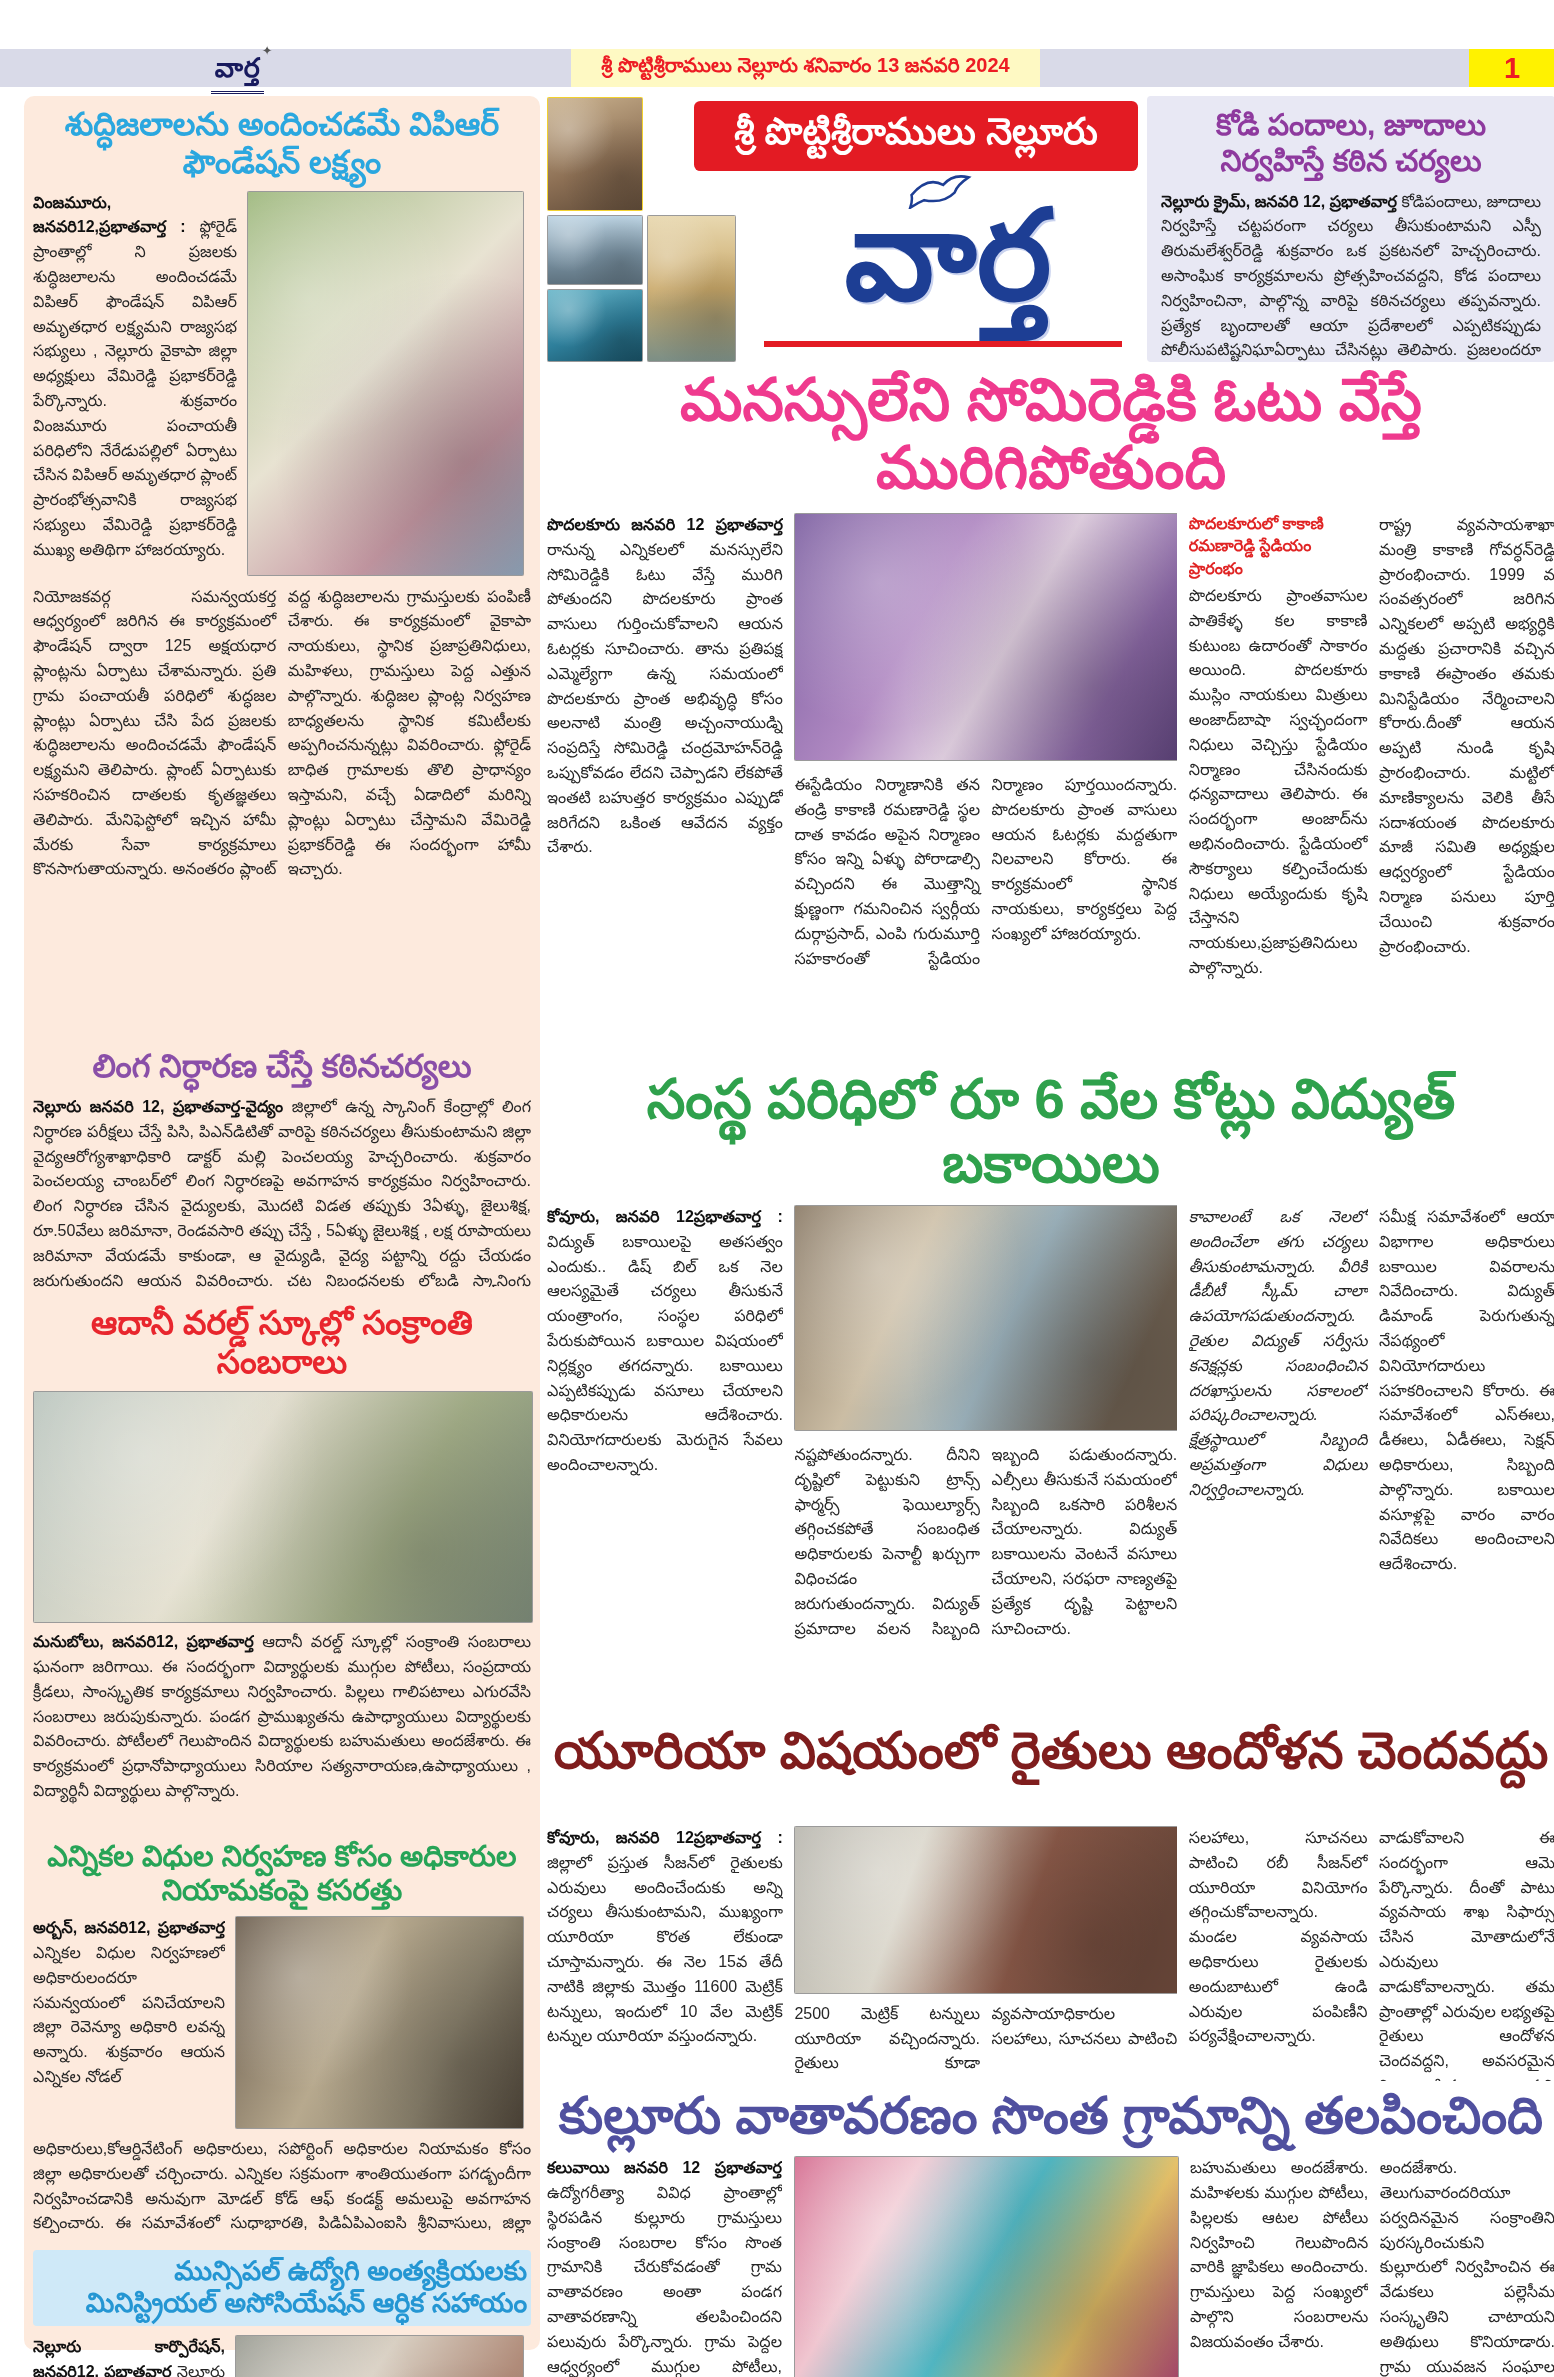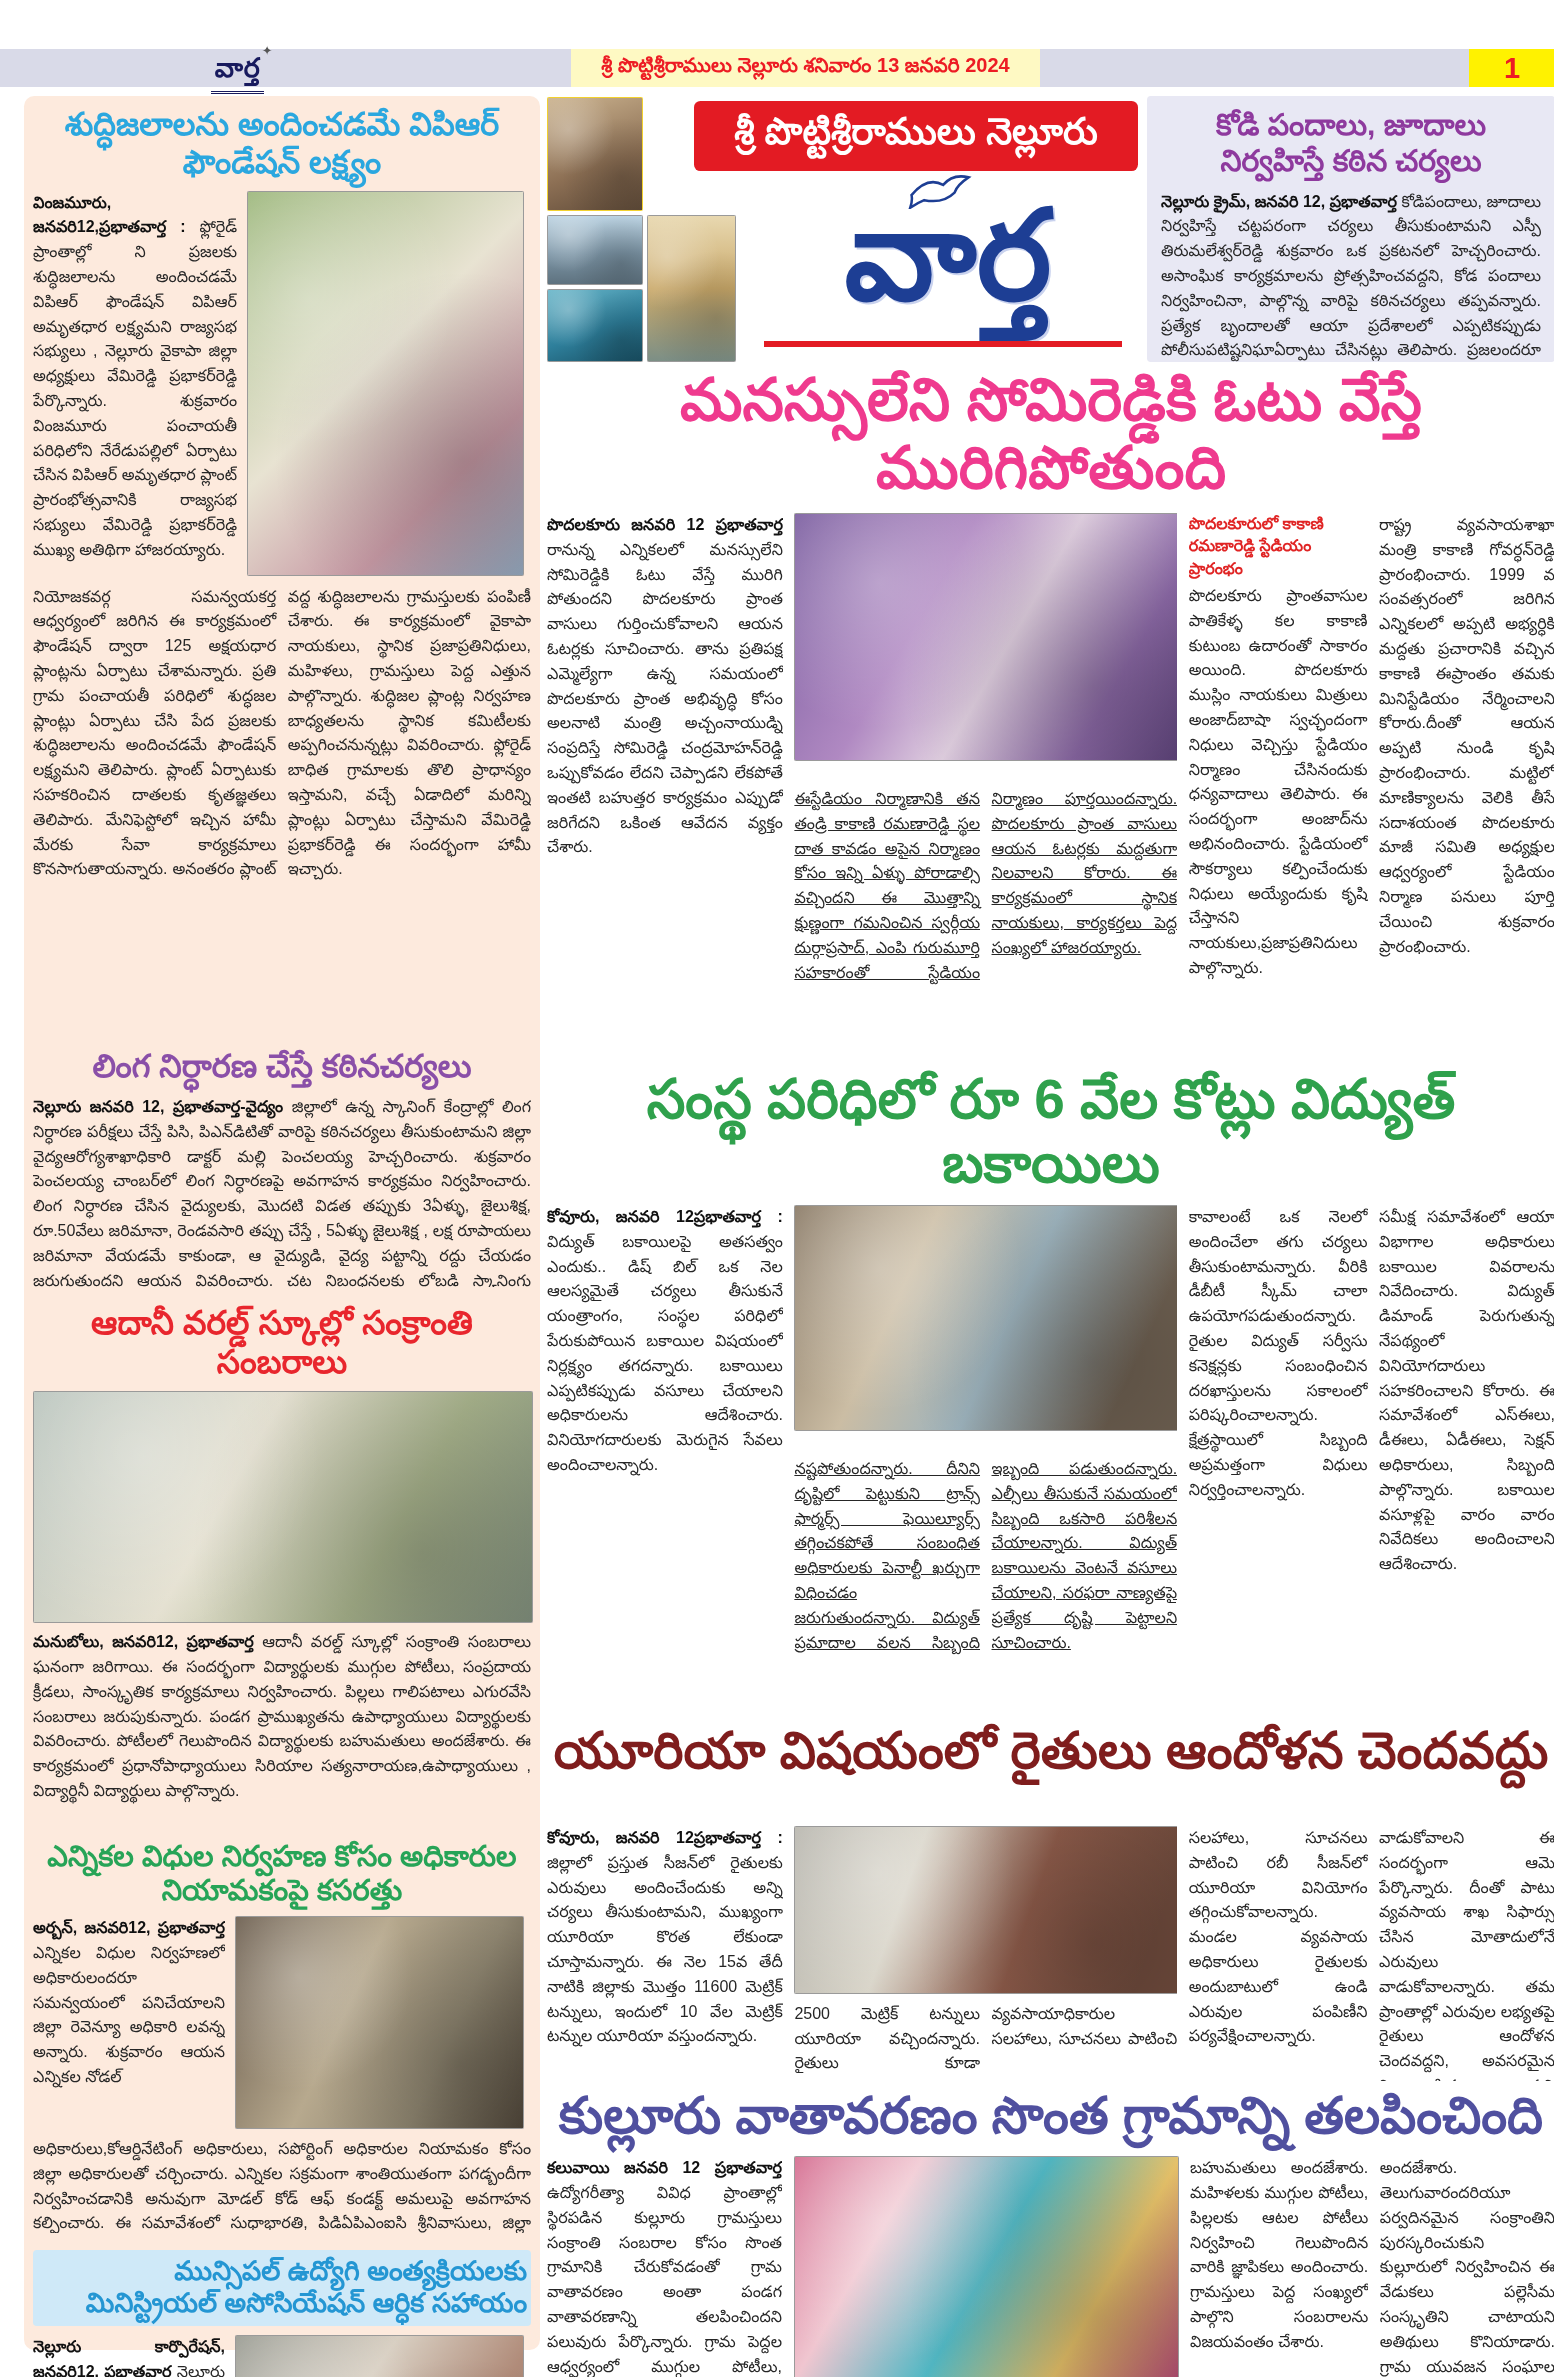--- a/index.html
+++ b/index.html
@@ -67,21 +67,21 @@
   .crime-hl{color:#8e3a9e;font-weight:bold;font-size:30px;text-align:center;margin:1.3px 0 10.2px 0;line-height:1.2;}
   
   .story{position:relative;margin-bottom:6.4px;}
   .story-hl{font-weight:bold;text-align:center;line-height:1.15;margin:2.6px 0 10.2px 0;}
   .hl-pink{color:#ef3a8e;font-size:59px;}
   .hl-green{color:#2fa14c;font-size:55px;}
   .hl-red{color:#7f1d1d;font-size:51px;}
   .hl-indigo{color:#50509f;font-size:51px;}
   .story-cols{display:flex;gap:11.5px;}
   .scol{overflow:hidden;}
-  .mid-txt{column-count:2;column-gap:11.5px;margin-top:26px;text-decoration:underline;}
+  .mid-txt{column-count:2;column-gap:11.5px;margin-top:12px;}
   .subhead-red{color:#e02424;font-weight:bold;font-size:16px;margin-bottom:3.8px;line-height:1.4;}
   .wide-bottom{column-count:4;column-gap:12.8px;margin-top:9px;overflow:hidden;}
   svg{display:block;}
 </style>
 </head>
 <body>
 
 <div class="topbar">
   <div class="logo">
     <span class="spark">✦</span>
@@ -205,21 +205,21 @@
     <div class="story-hl hl-green">సంస్థ పరిధిలో రూ 6 వేల కోట్లు విద్యుత్ బకాయిలు</div>
     <div class="story-cols" style="height:511px;">
       <div class="body-txt scol" style="width:236px;">
         <span class="dl">కోవూరు, జనవరి 12ప్రభాతవార్త :</span>
         <span>విద్యుత్ బకాయిలపై అతసత్వం ఎందుకు.. డిష్ బిల్ ఒక నెల ఆలస్యమైతే చర్యలు తీసుకునే యంత్రాంగం, సంస్థల పరిధిలో పేరుకుపోయిన బకాయిల విషయంలో నిర్లక్ష్యం తగదన్నారు. బకాయిలు ఎప్పటికప్పుడు వసూలు చేయాలని అధికారులను ఆదేశించారు. వినియోగదారులకు మెరుగైన సేవలు అందించాలన్నారు.</span>
       </div>
       <div class="scol" style="width:383px;">
         <div class="ph" style="width:383px;height:224px;background:linear-gradient(115deg,#8a7a66,#cbbda4 30%,#9db3bd 55%,#6f6152 85%);"></div>
         <div class="body-txt mid-txt" style="height:268px;">నష్టపోతుందన్నారు. దీనిని దృష్టిలో పెట్టుకుని ట్రాన్స్ ఫార్మర్స్ ఫెయిల్యూర్స్ తగ్గించకపోతే సంబంధిత అధికారులకు పెనాల్టీ ఖర్చుగా విధించడం జరుగుతుందన్నారు. విద్యుత్ ప్రమాదాల వలన సిబ్బంది ఇబ్బంది పడుతుందన్నారు. ఎల్సీలు తీసుకునే సమయంలో సిబ్బంది ఒకసారి పరిశీలన చేయాలన్నారు. విద్యుత్ బకాయిలను వెంటనే వసూలు చేయాలని, సరఫరా నాణ్యతపై ప్రత్యేక దృష్టి పెట్టాలని సూచించారు.</div>
       </div>
-      <div class="body-txt scol" style="width:179px;">కావాలంటే ఒక నెలలో అందించేలా తగు చర్యలు తీసుకుంటామన్నారు. వీరికి డీబీటీ స్కీమ్ చాలా ఉపయోగపడుతుందన్నారు. రైతుల విద్యుత్ సర్వీసు కనెక్షన్లకు సంబంధించిన దరఖాస్తులను సకాలంలో పరిష్కరించాలన్నారు. క్షేత్రస్థాయిలో సిబ్బంది అప్రమత్తంగా విధులు నిర్వర్తించాలన్నారు.</div>
+      <div class="body-txt scol" style="width:179px;font-style:italic;">కావాలంటే ఒక నెలలో అందించేలా తగు చర్యలు తీసుకుంటామన్నారు. వీరికి డీబీటీ స్కీమ్ చాలా ఉపయోగపడుతుందన్నారు. రైతుల విద్యుత్ సర్వీసు కనెక్షన్లకు సంబంధించిన దరఖాస్తులను సకాలంలో పరిష్కరించాలన్నారు. క్షేత్రస్థాయిలో సిబ్బంది అప్రమత్తంగా విధులు నిర్వర్తించాలన్నారు.</div>
       <div class="body-txt scol" style="width:176px;">సమీక్ష సమావేశంలో ఆయా విభాగాల అధికారులు బకాయిల వివరాలను నివేదించారు. విద్యుత్ డిమాండ్ పెరుగుతున్న నేపథ్యంలో వినియోగదారులు సహకరించాలని కోరారు. ఈ సమావేశంలో ఎస్‌ఈలు, డీఈలు, ఏడీఈలు, సెక్షన్ అధికారులు, సిబ్బంది పాల్గొన్నారు. బకాయిల వసూళ్లపై వారం వారం నివేదికలు అందించాలని ఆదేశించారు.</div>
     </div>
   </div>
 
   <div class="story">
     <div class="story-hl hl-red">యూరియా విషయంలో రైతులు ఆందోళన చెందవద్దు</div>
     <div class="story-cols" style="height:255px;margin-top:45px;">
       <div class="body-txt scol" style="width:236px;">
         <span class="dl">కోవూరు, జనవరి 12ప్రభాతవార్త :</span>
         <span>జిల్లాలో ప్రస్తుత సీజన్‌లో రైతులకు ఎరువులు అందించేందుకు అన్ని చర్యలు తీసుకుంటామని, ముఖ్యంగా యూరియా కొరత లేకుండా చూస్తామన్నారు. ఈ నెల 15వ తేదీ నాటికి జిల్లాకు మొత్తం 11600 మెట్రిక్ టన్నులు, ఇందులో 10 వేల మెట్రిక్ టన్నుల యూరియా వస్తుందన్నారు.</span>

